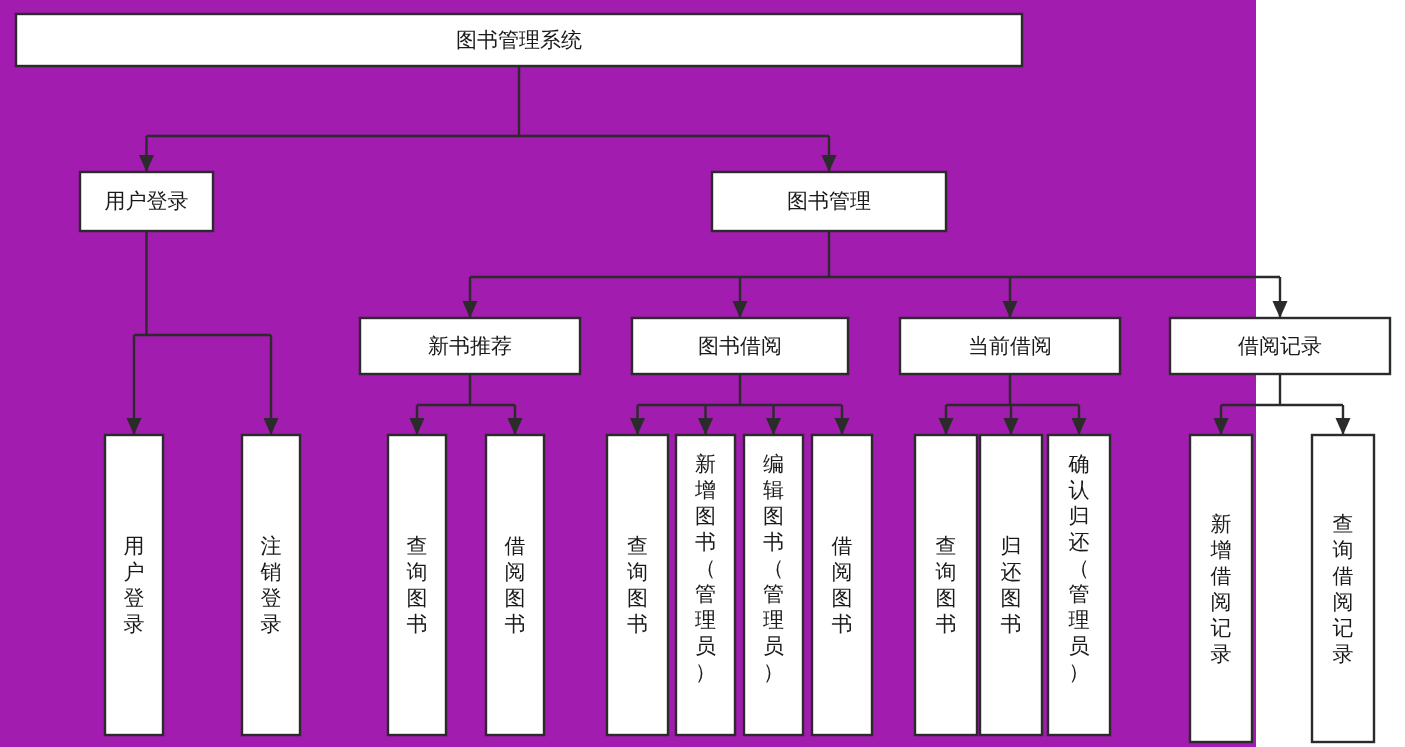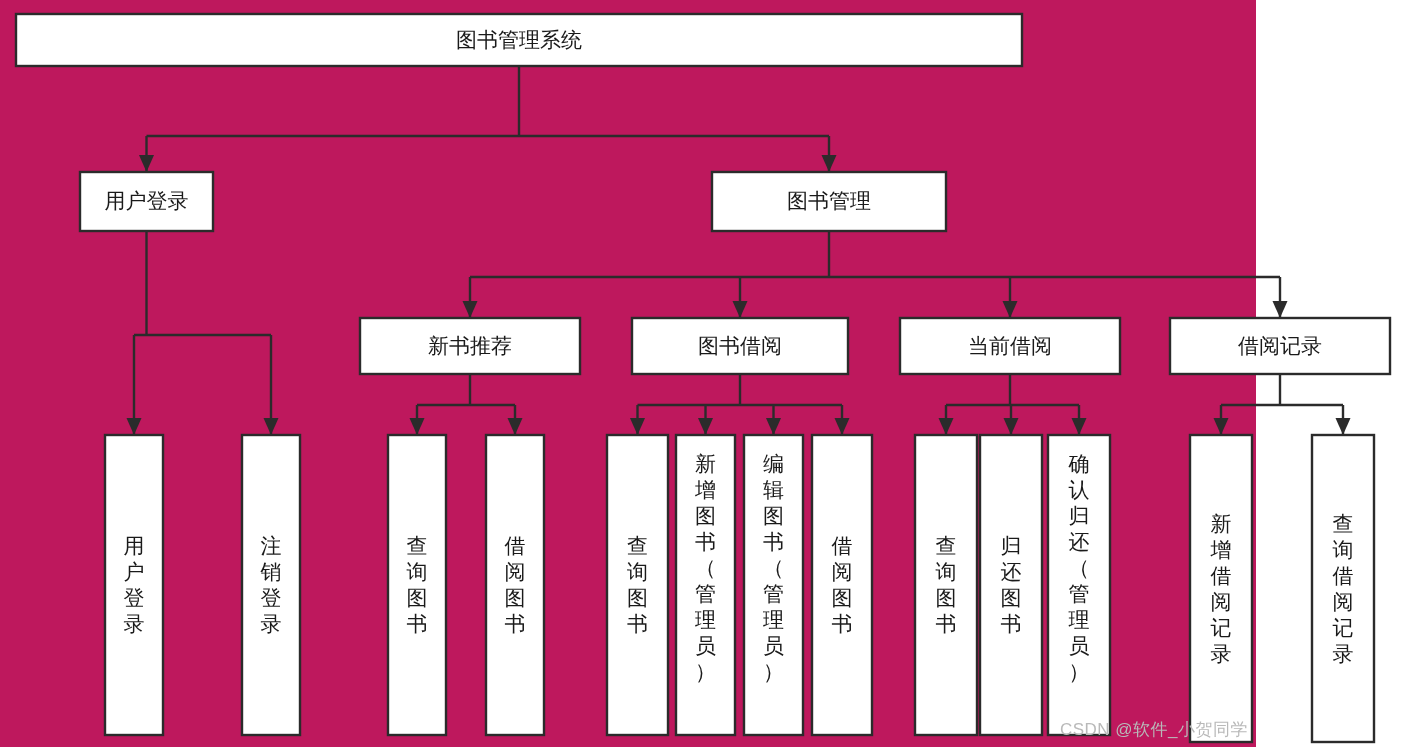--- a/index.html
+++ b/index.html
@@ -11,21 +11,21 @@
   body {
     width: 1405px;
     height: 747px;
     overflow: hidden;
     font-family: "Liberation Sans", "DejaVu Sans", sans-serif;
   }
   #diagram-root {
     position: relative;
     width: 1256px;
     height: 747px;
-    background: #be185d;
+    background: #a21caf;
   }
   svg.diagram-canvas {
     position: absolute;
     top: 0;
     left: 0;
     width: 1405px;
     height: 747px;
     display: block;
   }
   .node-box {
@@ -205,15 +205,14 @@
           <rect x="1190" y="435" width="62" height="307" class="node-box"></rect>
           <text x="1221" y="530.78" class="node-label-v"><tspan x="1221" dy="0">新</tspan><tspan x="1221" dy="26">增</tspan><tspan x="1221" dy="26">借</tspan><tspan x="1221" dy="26">阅</tspan><tspan x="1221" dy="26">记</tspan><tspan x="1221" dy="26">录</tspan></text>
         </g>
         <g>
           <rect x="1312" y="435" width="62" height="307" class="node-box"></rect>
           <text x="1343" y="530.78" class="node-label-v"><tspan x="1343" dy="0">查</tspan><tspan x="1343" dy="26">询</tspan><tspan x="1343" dy="26">借</tspan><tspan x="1343" dy="26">阅</tspan><tspan x="1343" dy="26">记</tspan><tspan x="1343" dy="26">录</tspan></text>
         </g>
       </g>
   </svg>
 
-  <div class="watermark-text">CSDN @软件_小贺同学</div>
 
 </div>
 
 </body></html>

